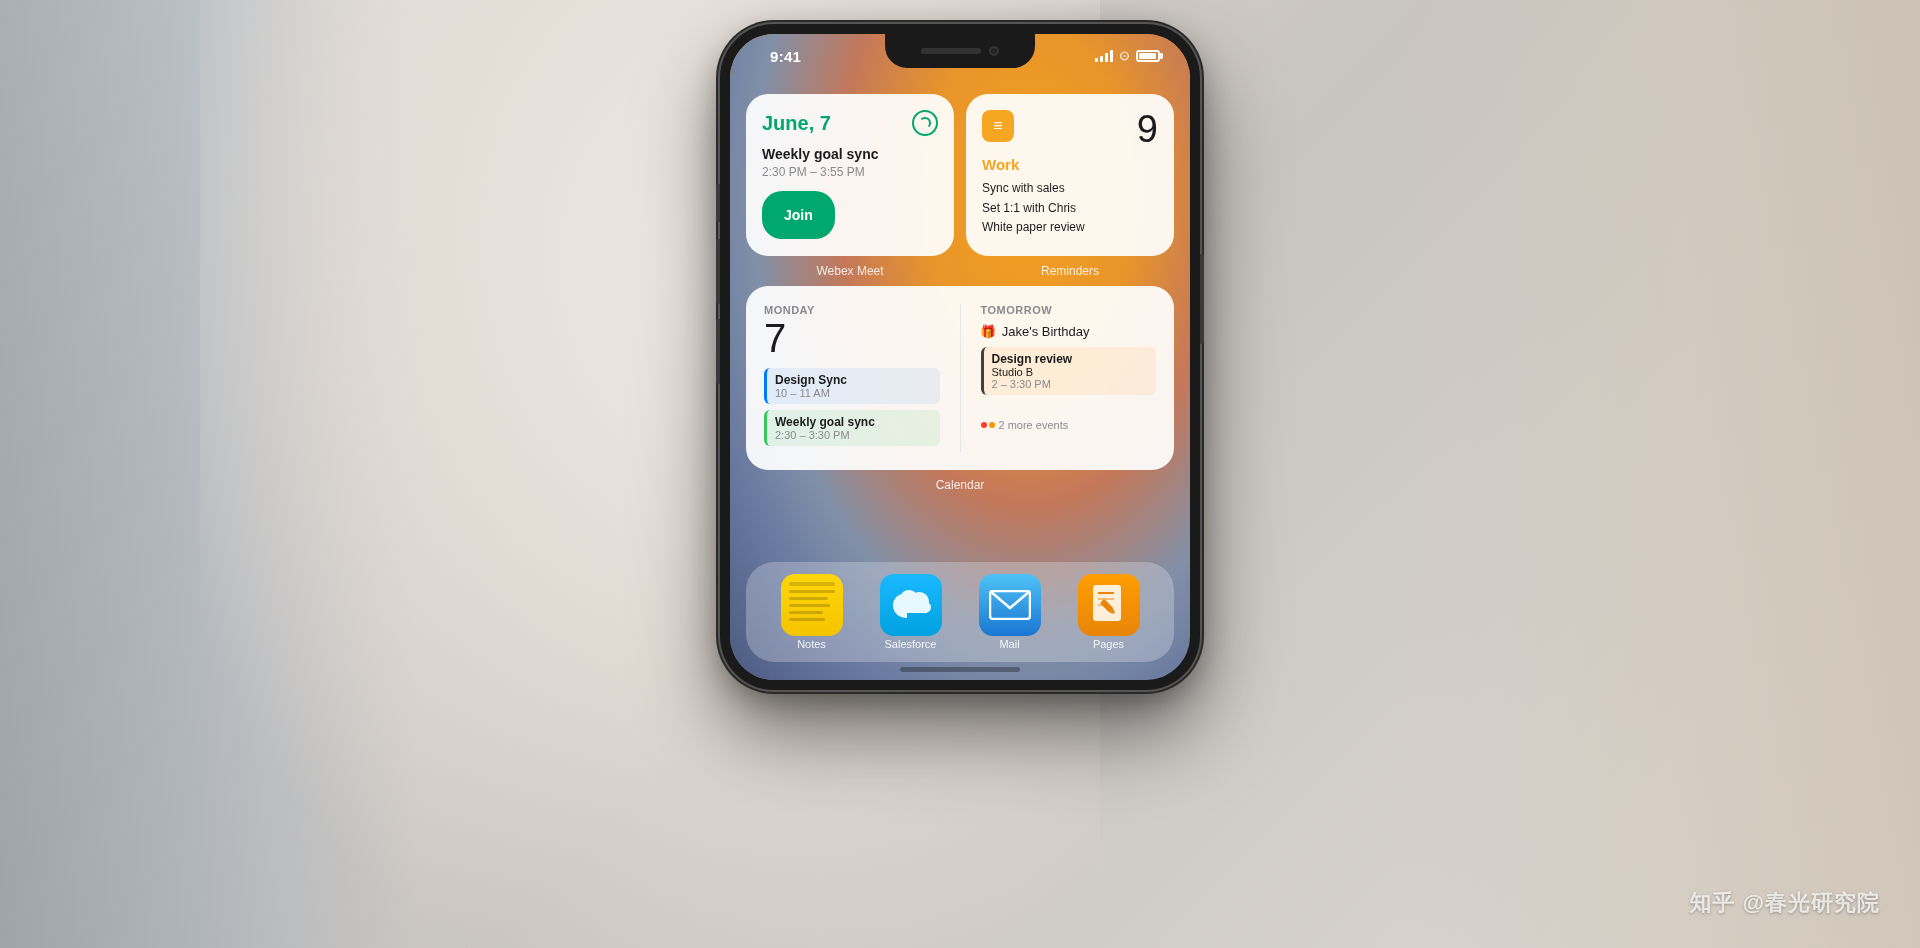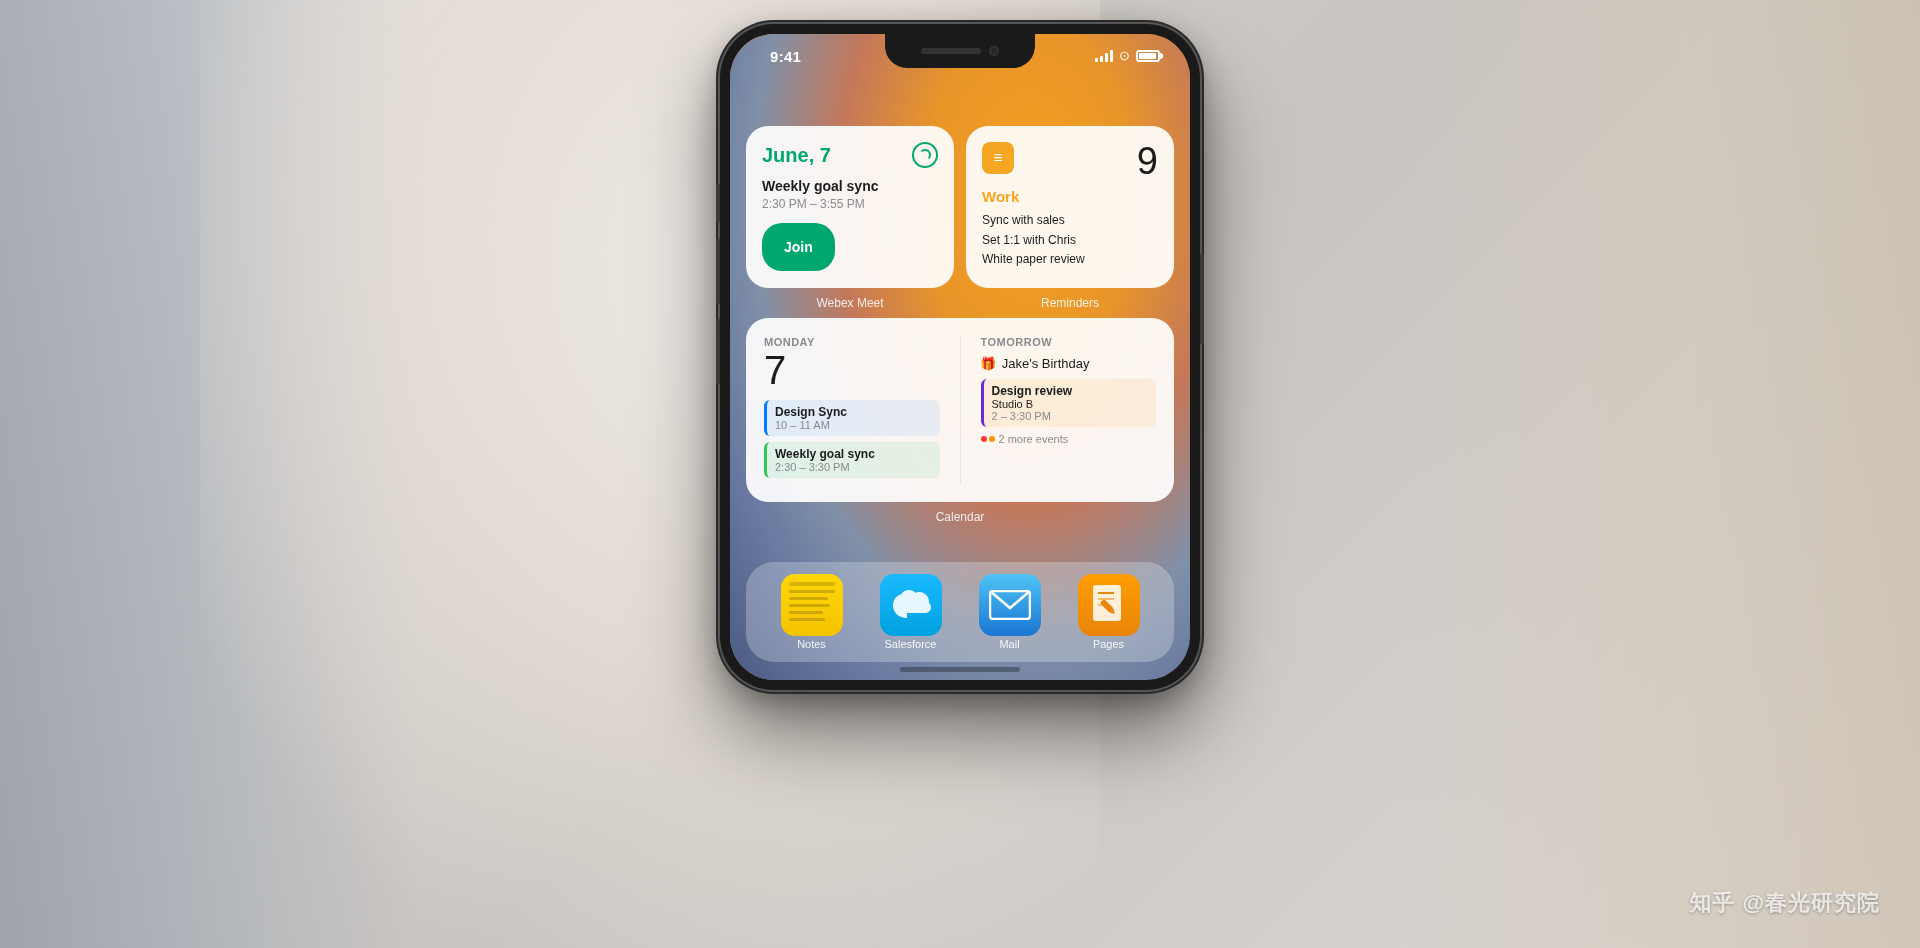--- a/index.html
+++ b/index.html
@@ -218,21 +218,20 @@
       display: flex;
       gap: 12px;
       margin-bottom: 12px;
     }
 
     
     .widget {
       background: rgba(255,255,255,0.92);
       border-radius: 22px;
       backdrop-filter: blur(20px);
-      margin-top: 32px;
       -webkit-backdrop-filter: blur(20px);
     }
 
     
     .widget-webex {
       flex: 1;
       padding: 16px;
       position: relative;
     }
     .webex-header {
@@ -413,22 +412,22 @@
     }
     .cal-birthday-text {
       font-size: 13px;
       font-weight: 500;
       color: #1c1c1e;
     }
     .cal-event-tomorrow {
       background: rgba(255, 149, 0, 0.1);
       border-radius: 6px;
       padding: 5px 8px;
-      margin-bottom: 6px;
-      border-left: 3px solid #6d28d9;
+      margin-bottom: 24px;
+      border-left: 3px solid #404040;
     }
     .cal-event-tomorrow-title {
       font-size: 12px;
       font-weight: 600;
       color: #1c1c1e;
     }
     .cal-event-tomorrow-sub {
       font-size: 11px;
       color: #1c1c1e;
     }

